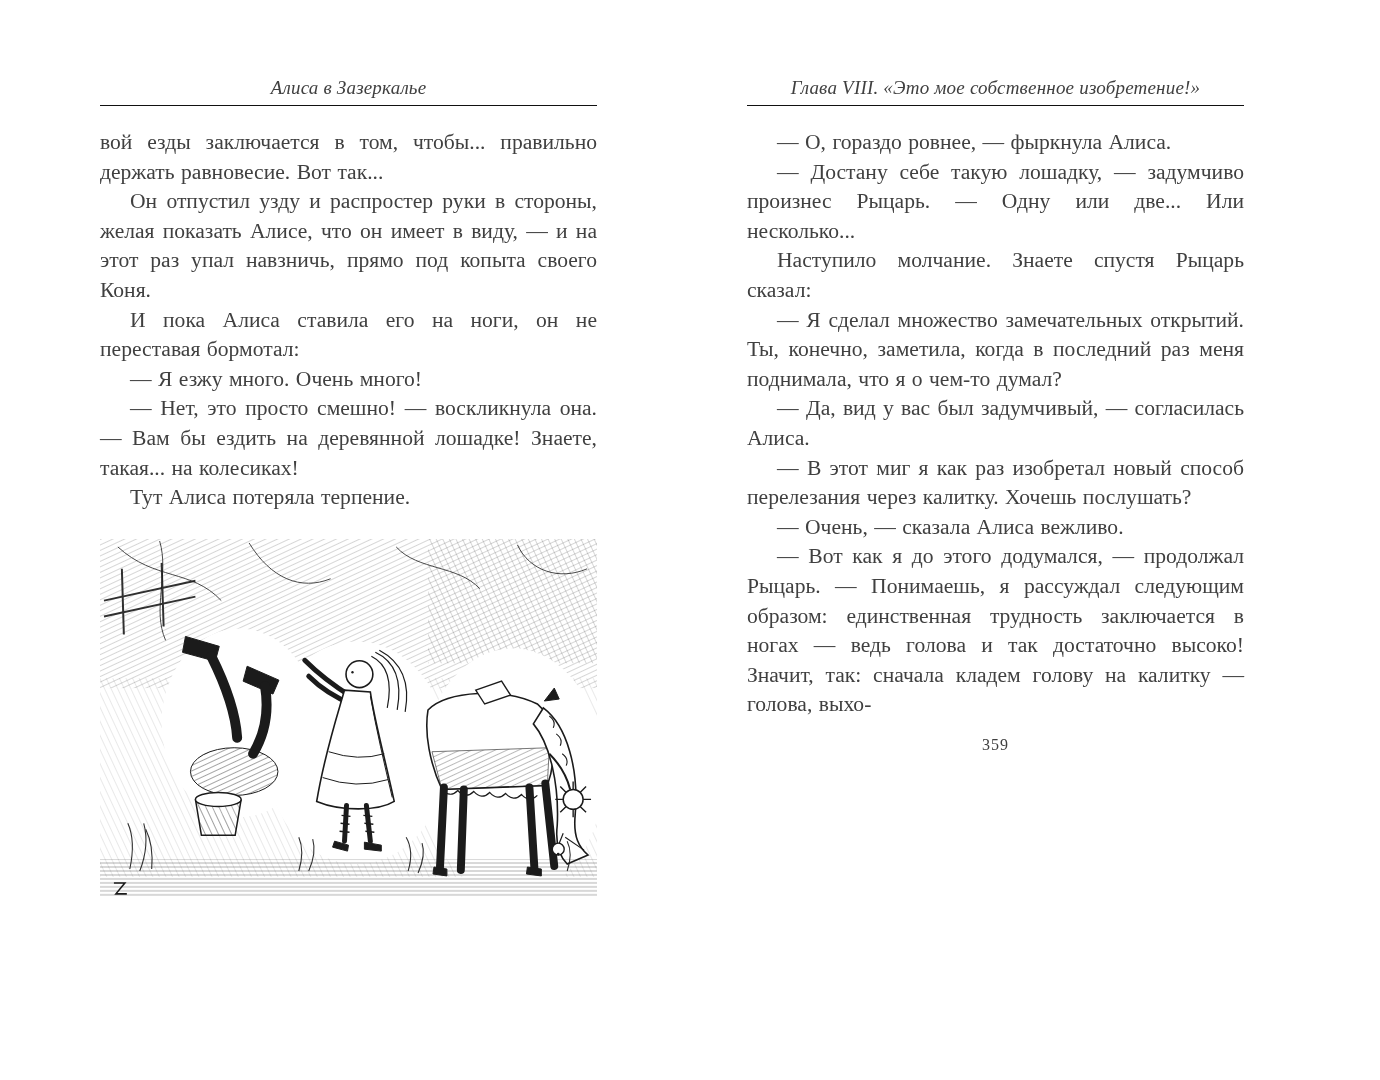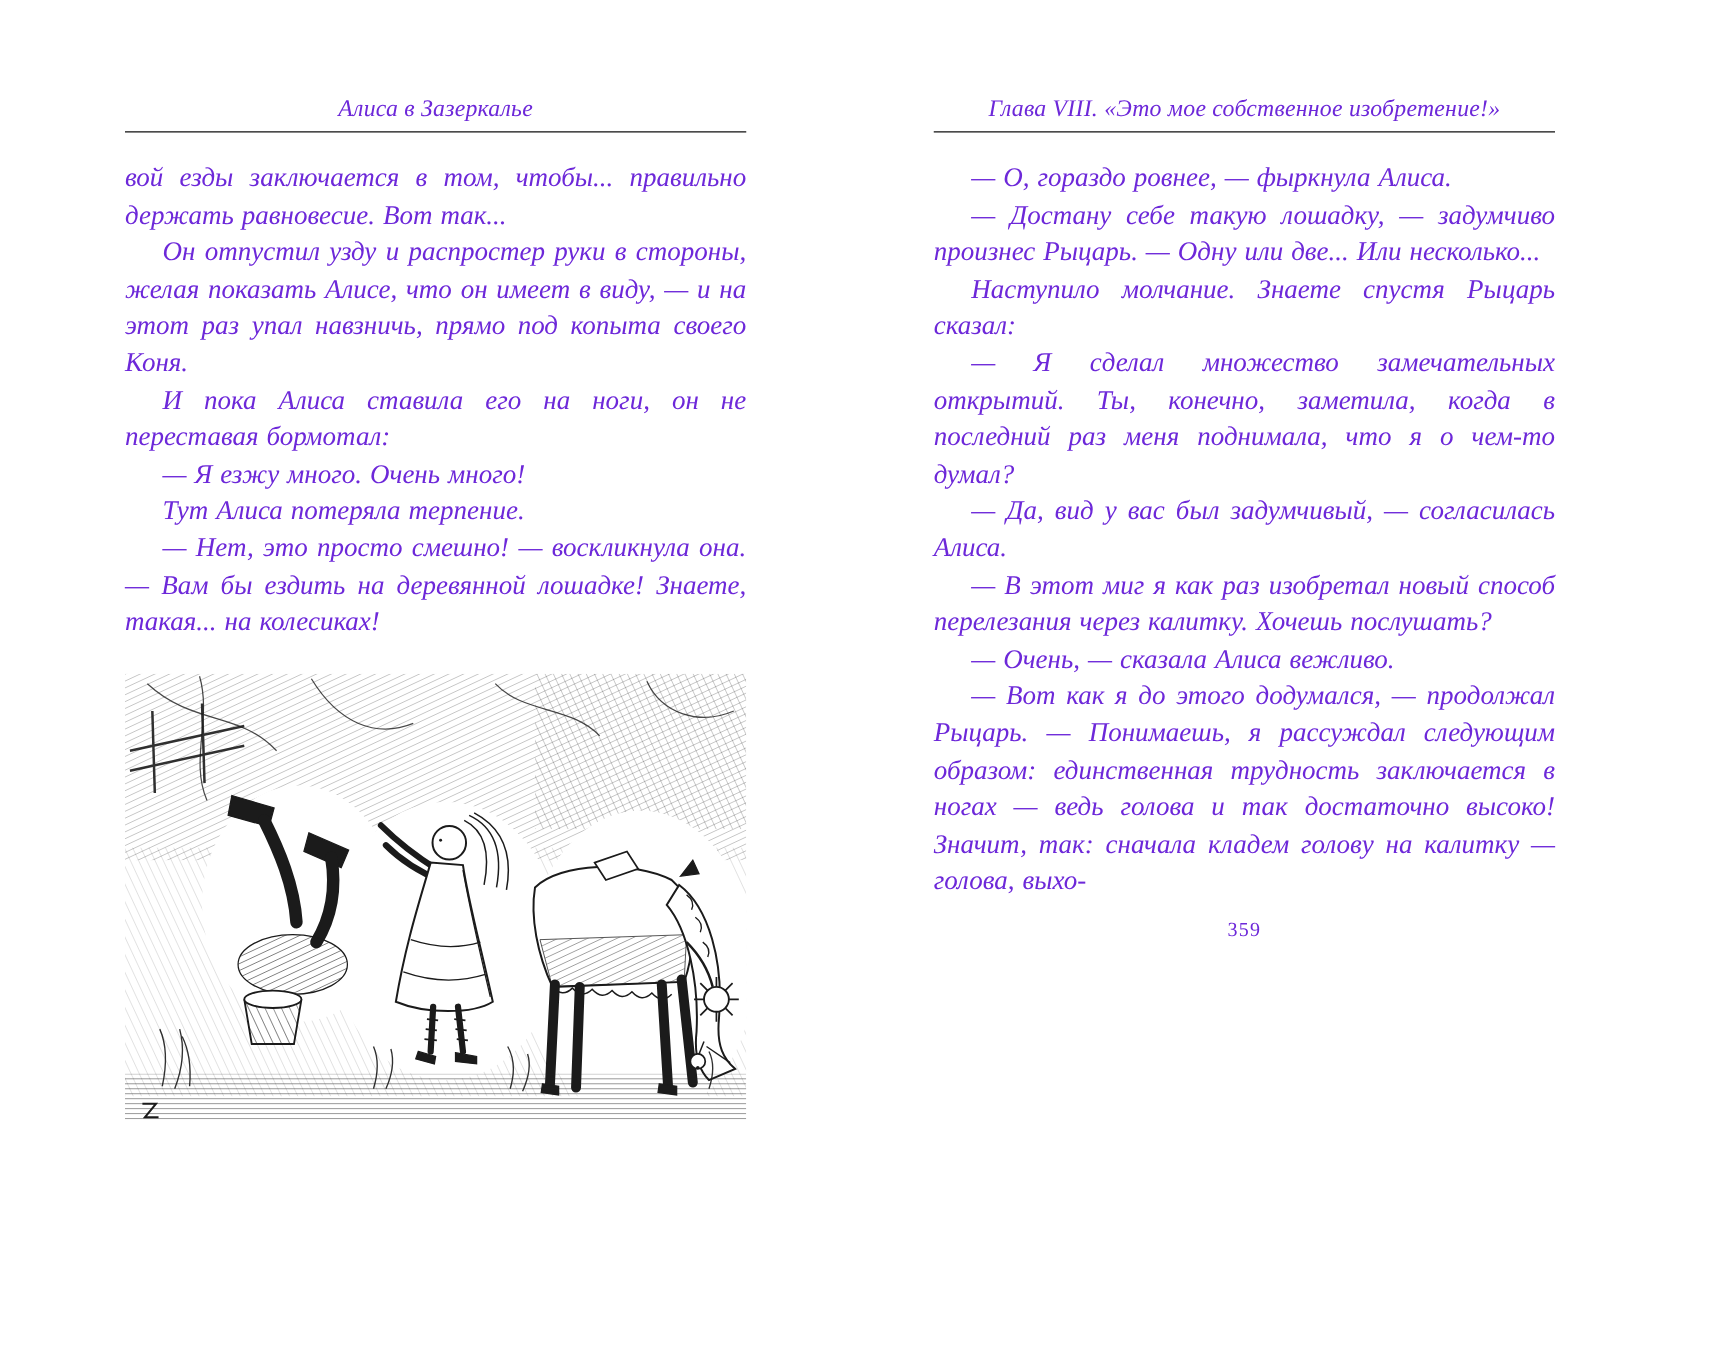--- a/index.html
+++ b/index.html
@@ -4,21 +4,21 @@
 <title>Book spread</title>
 <style>
   * { box-sizing: border-box; }
   html, body { margin: 0; padding: 0; background: #ffffff; }
   .canvas {
     position: relative;
     width: 1380px;
     height: 1080px;
     background: #ffffff;
     font-family: "Liberation Serif", "DejaVu Serif", serif;
-    color: #6d28d9;
+    color: #404040;
     overflow: hidden;
   }
   .page {
     position: absolute;
     top: 76px;
     width: 497px;
   }
   .page-left  { left: 100px; }
   .page-right { left: 747px; }
   .running-head {
@@ -32,21 +32,20 @@
     letter-spacing: 0.2px;
   }
   .page-body { }
   .para {
     margin: 0;
     font-size: 21.6px;
     line-height: 29.6px;
     text-align: justify;
     text-indent: 30px;
     word-spacing: 1px;
-    font-style: italic;
   }
   .para.no-indent { text-indent: 0; }
   .illustration {
     margin: 26px 0 0 0;
     width: 100%;
   }
   .illustration svg { display: block; width: 100%; height: auto; }
   .page-number {
     margin-top: 16px;
     text-align: center;
@@ -60,22 +59,22 @@
 <main class="canvas">
 
   <section class="page page-left">
     <header class="running-head">Алиса в Зазеркалье</header>
 
     <div class="page-body">
       <p class="para no-indent">вой езды заключается в том, чтобы... правильно держать равновесие. Вот так...</p>
       <p class="para">Он отпустил узду и распростер руки в стороны, желая показать Алисе, что он имеет в виду, — и на этот раз упал навзничь, прямо под копыта своего Коня.</p>
       <p class="para">И пока Алиса ставила его на ноги, он не переставая бормотал:</p>
       <p class="para">— Я езжу много. Очень много!</p>
+      <p class="para">— Нет, это просто смешно! — воскликнула она. — Вам бы ездить на деревянной лошадке! Знаете, такая... на колесиках!</p>
       <p class="para">Тут Алиса потеряла терпение.</p>
-      <p class="para">— Нет, это просто смешно! — воскликнула она. — Вам бы ездить на деревянной лошадке! Знаете, такая... на колесиках!</p>
 
       <figure class="illustration">
         <svg viewBox="0 0 500 375" xmlns="http://www.w3.org/2000/svg">
           <defs>
             <pattern id="hatchA" width="5" height="5" patternUnits="userSpaceOnUse" patternTransform="rotate(65)">
               <line x1="0" y1="0" x2="0" y2="5" stroke="#1b1b1b" stroke-width="0.8"></line>
             </pattern>
             <pattern id="hatchB" width="6" height="6" patternUnits="userSpaceOnUse" patternTransform="rotate(-25)">
               <line x1="0" y1="0" x2="0" y2="6" stroke="#1b1b1b" stroke-width="0.7"></line>
             </pattern>

